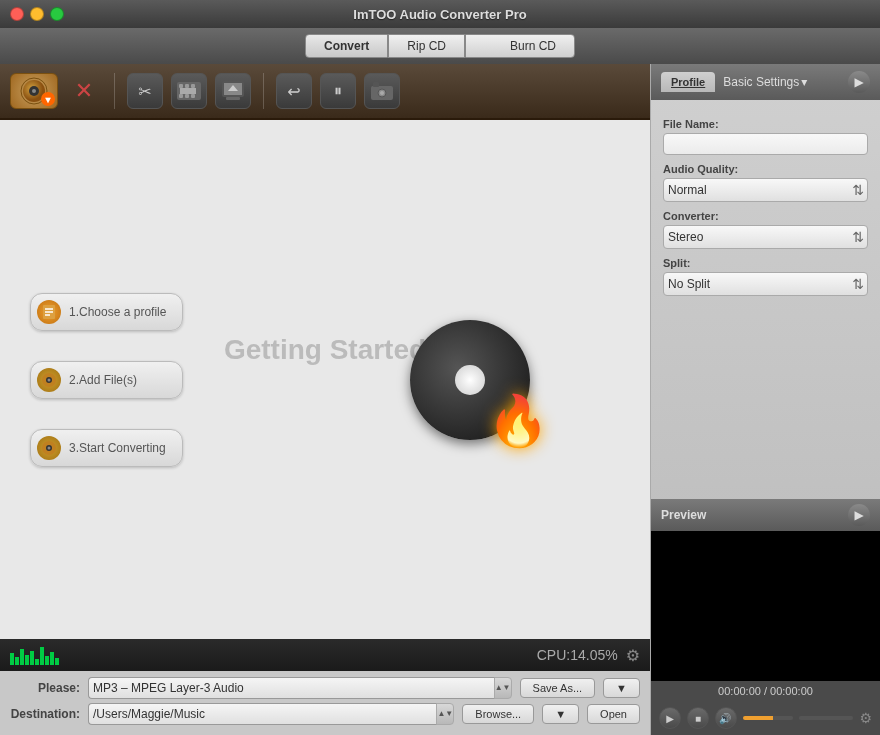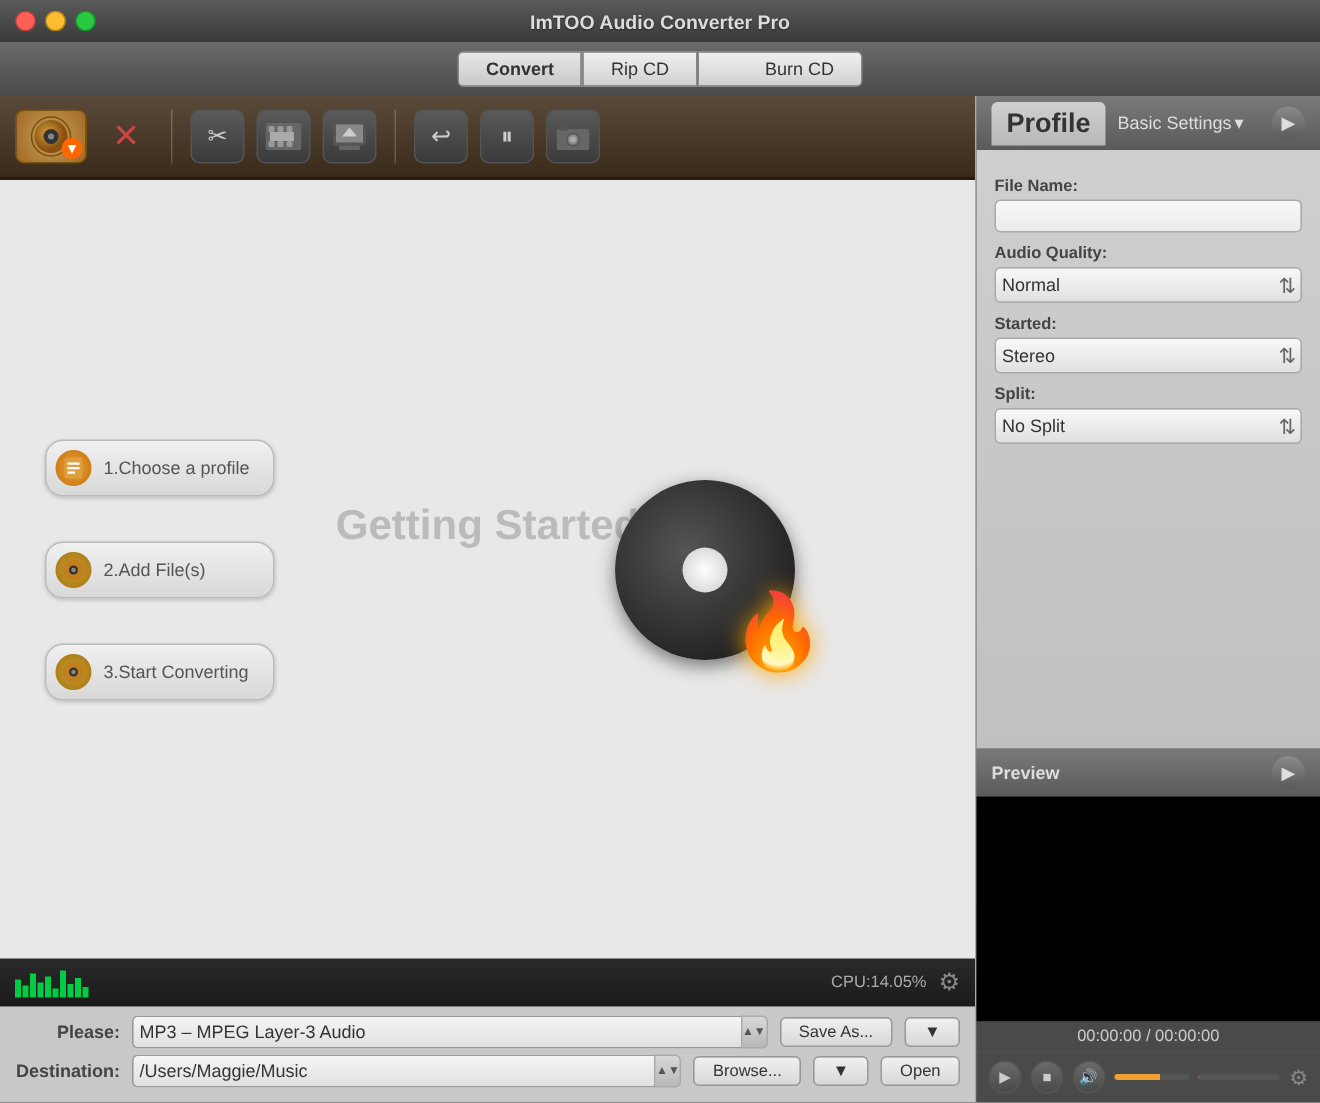--- a/index.html
+++ b/index.html
@@ -223,21 +223,21 @@
       height: 20px;
     }
     .eq-bar {
       width: 4px;
       background: #00cc44;
       animation: eq-anim 0.5s infinite alternate;
     }
     @keyframes eq-anim { from { height: 4px; } to { height: 16px; } }
     .cpu-text {
       color: #aaa;
-      font-size: 11px;
+      font-size: 14px;
       margin-left: auto;
     }
     .settings-icon-small {
       margin-left: 8px;
       color: #888;
       font-size: 16px;
       cursor: pointer;
     }
 
     
@@ -310,24 +310,25 @@
     .right-header {
       height: 36px;
       background: linear-gradient(to bottom, #7a7a7a, #5a5a5a);
       display: flex;
       align-items: center;
       padding: 0 10px;
       gap: 0;
     }
     .right-tab {
       color: #ddd;
-      font-size: 18px;
+      font-size: 11px;
       padding: 4px 10px;
       cursor: pointer;
       border-radius: 4px 4px 0 0;
+      text-decoration: underline;
     }
     .right-tab.active {
       background: linear-gradient(to bottom, #d0d0d0, #b8b8b8);
       color: #333;
       font-weight: bold;
     }
     .right-tab-settings {
       color: #ddd;
       font-size: 12px;
       display: flex;
@@ -671,21 +672,21 @@
       <div class="field-select-wrap">
         <select class="field-select">
           <option>Normal</option>
           <option>High</option>
           <option>Low</option>
           <option>Custom</option>
         </select>
         <span class="select-arrow">⇅</span>
       </div>
 
-      <div class="field-label">Started:</div>
+      <div class="field-label">Converter:</div>
       <div class="field-select-wrap">
         <select class="field-select">
           <option>Stereo</option>
           <option>Mono</option>
           <option>Joint Stereo</option>
           <option>Dual Channel</option>
         </select>
         <span class="select-arrow">⇅</span>
       </div>
 

